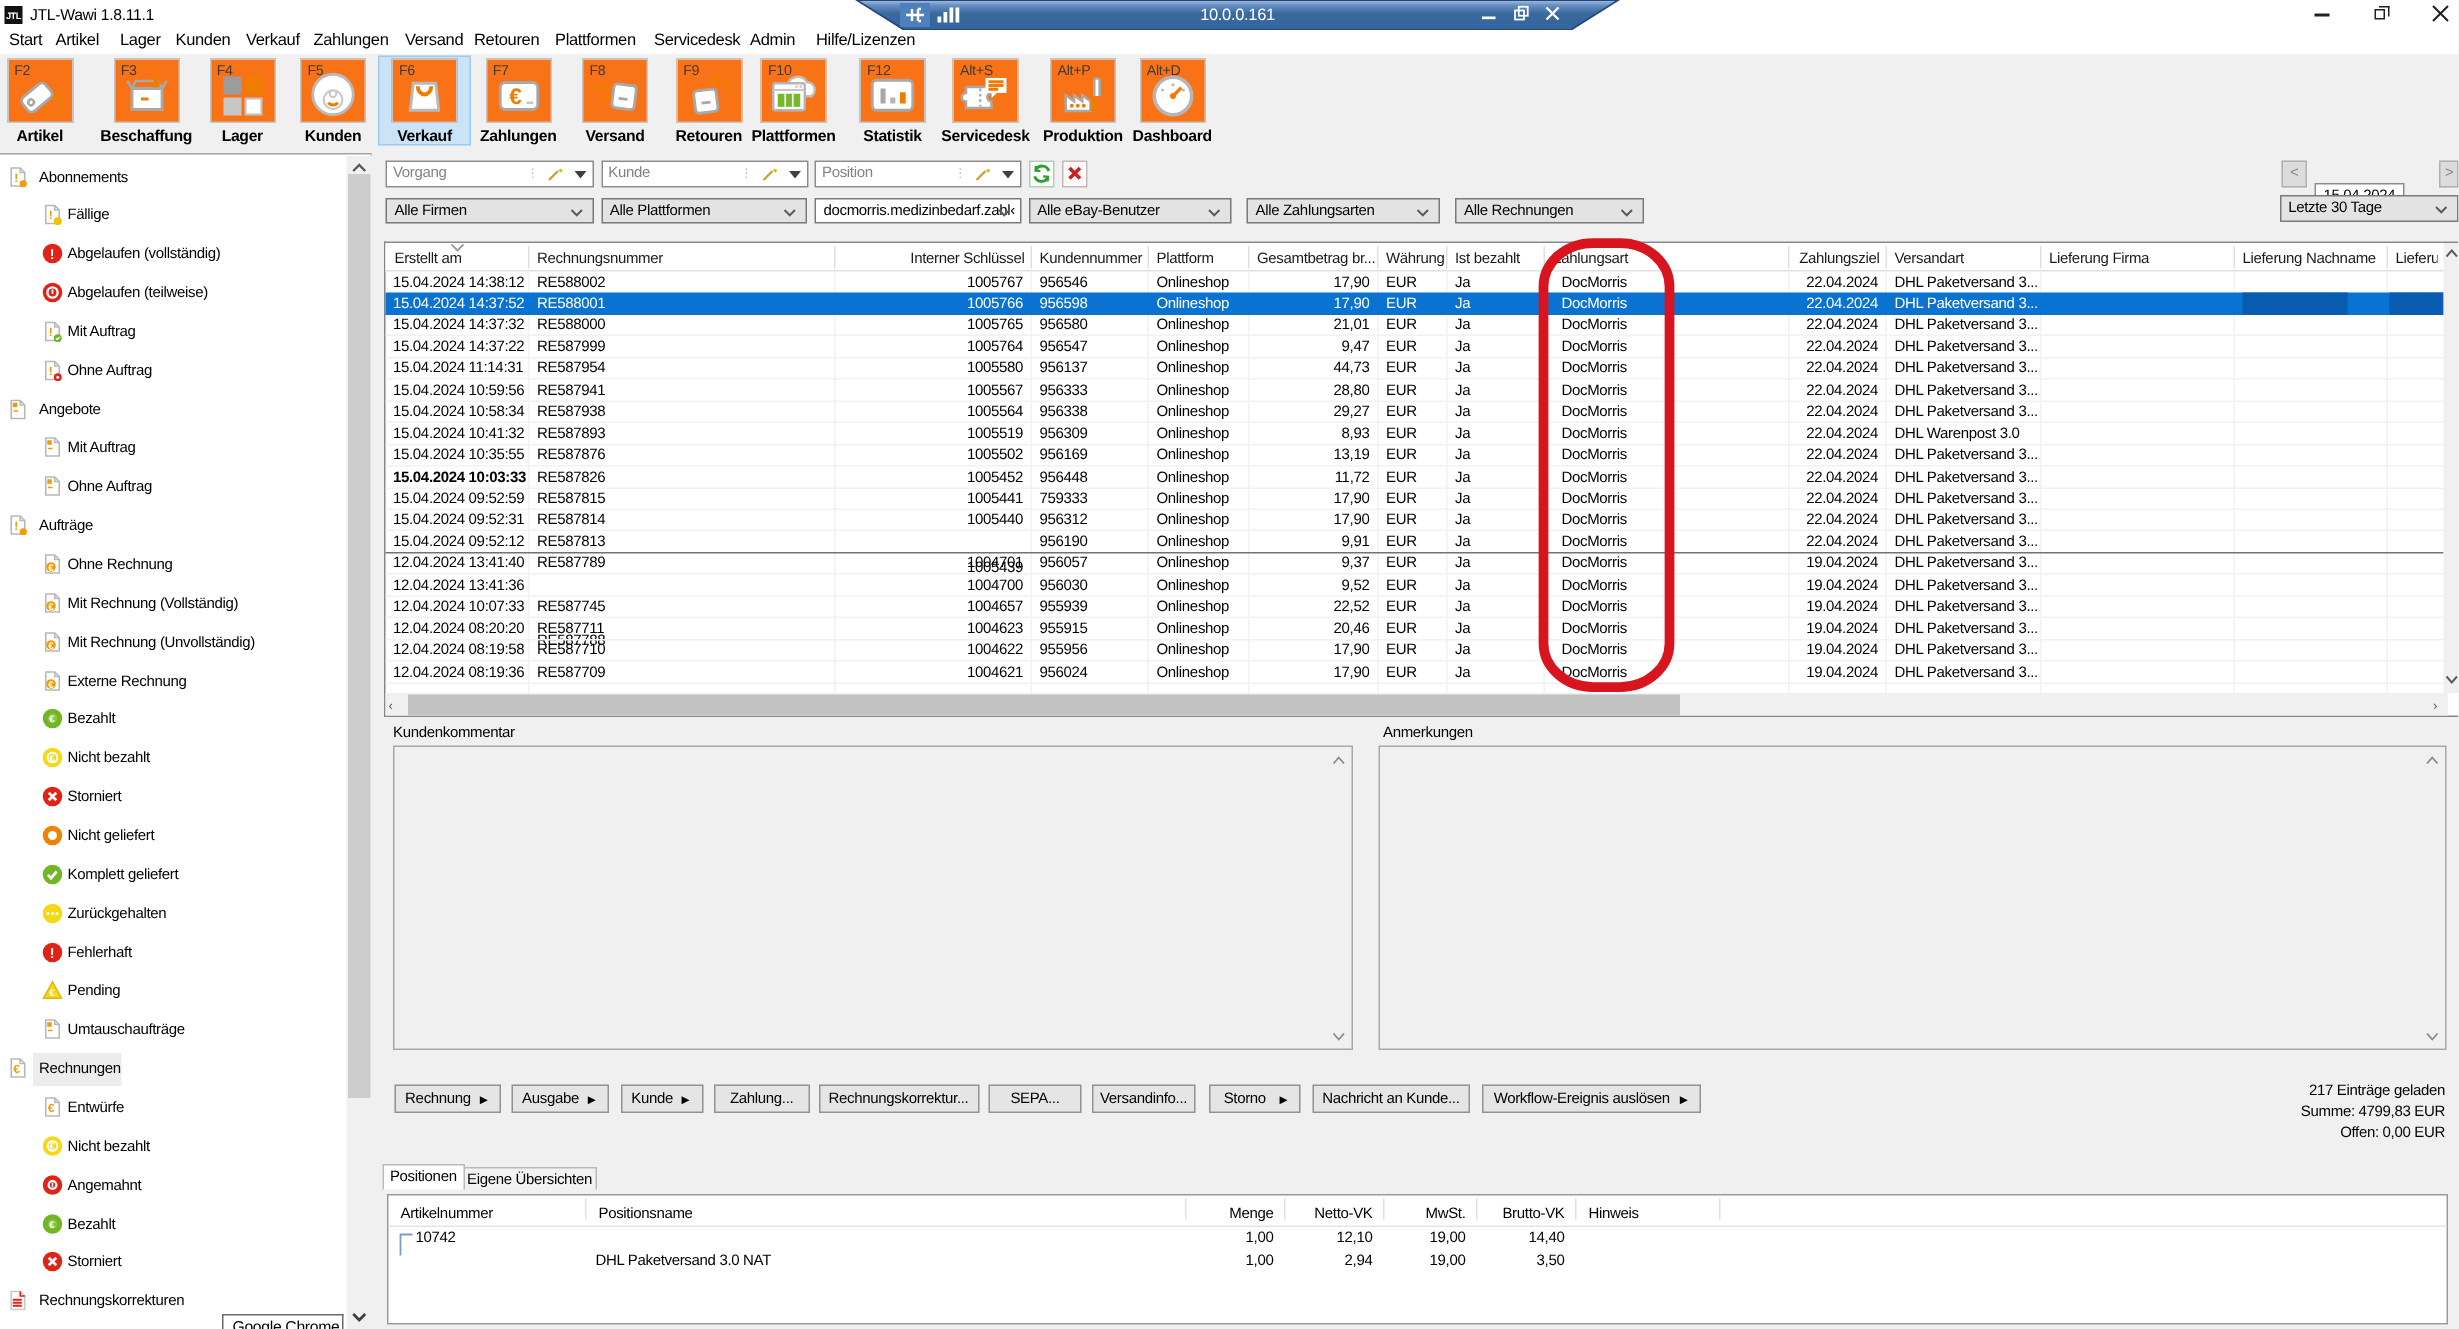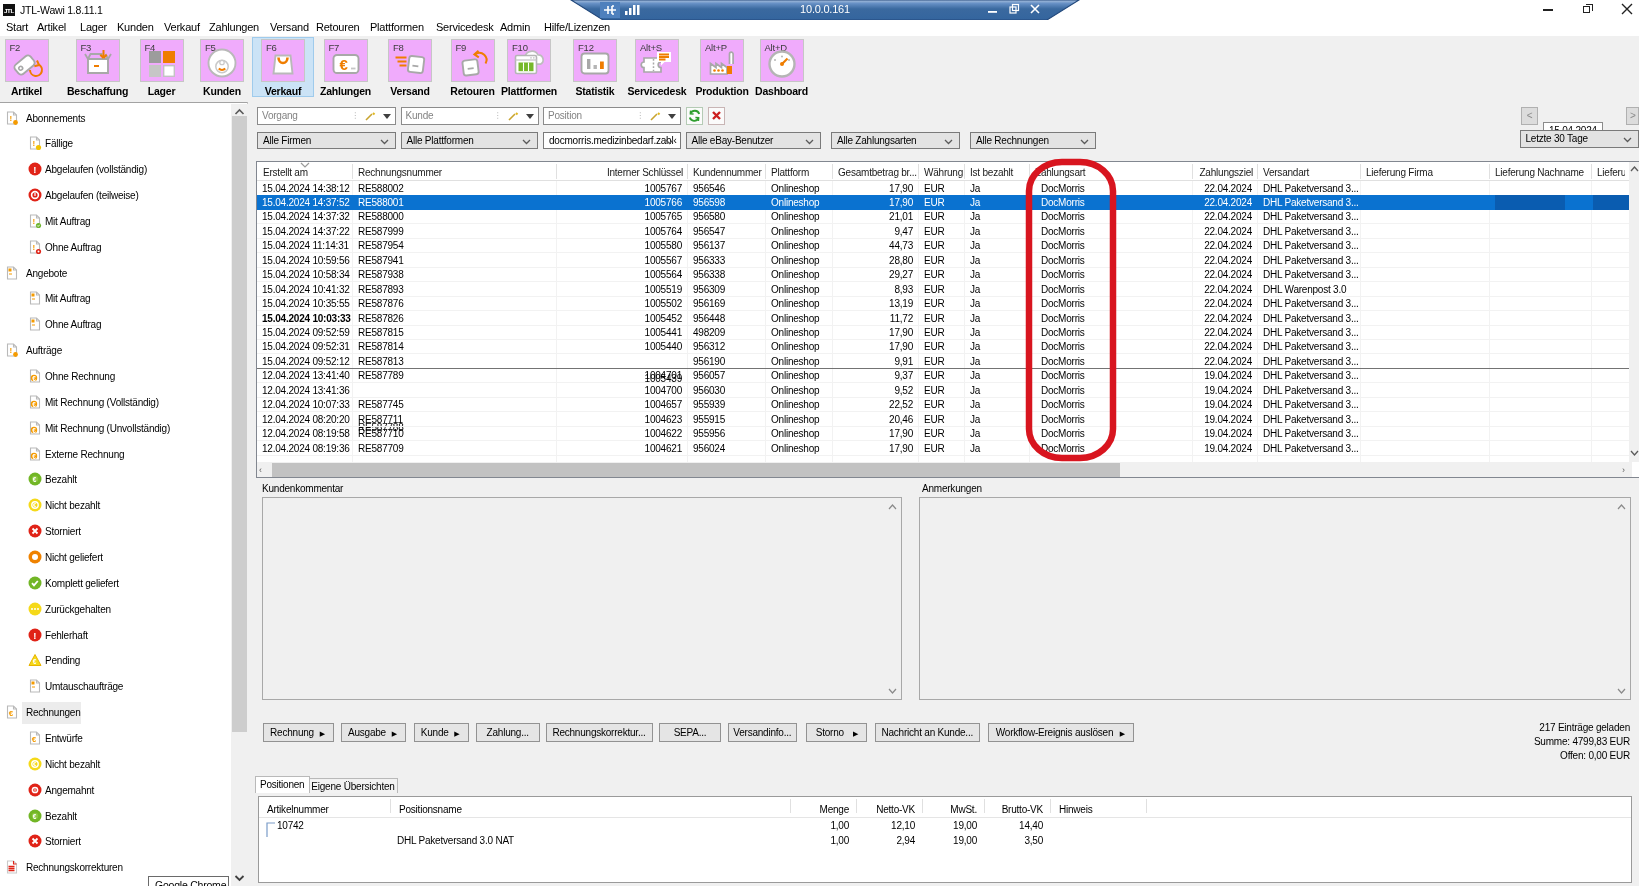--- a/index.html
+++ b/index.html
@@ -1,17 +1,17 @@
 <!DOCTYPE html>
 <html><head><meta charset="utf-8"><style>
 *{margin:0;padding:0;box-sizing:border-box}
 html,body{width:1639px;height:886px;font-family:"Liberation Sans",sans-serif;background:#f0f0f0;overflow:hidden}
 body{position:relative;font-size:10px;color:#000;letter-spacing:-0.22px}
 .a{position:absolute}
-.tb-btn{position:absolute;top:39px;height:43px;background:#f0abfc;border:1px solid #c6c6c6}
+.tb-btn{position:absolute;top:39px;height:43px;background:#f97316;border:1px solid #c6c6c6}
 .tb-key{position:absolute;left:4px;top:2px;font-size:9.5px;color:#3c3c3c}
 .tb-lbl{position:absolute;top:85px;font-weight:bold;font-size:10.5px;text-align:center;white-space:nowrap}
 .inp{position:absolute;height:18px;background:#fff;border:1px solid #8b8b8b;line-height:16px}
 .cmb{position:absolute;height:18px;background:#e3e3e3;border:1px solid #7a7a7a;line-height:16px;padding-left:5px;white-space:nowrap;overflow:hidden}
 .cmbw{background:#fff}
 .ph{color:#838383;padding-left:4px}
 .row{position:absolute;left:1px;width:1372px;height:15px;line-height:15px;white-space:nowrap}
 .cell{position:absolute;top:0;height:15px;overflow:hidden}
 .hdr{position:absolute;font-size:10px;color:#1a1a1a}
 .tree-i{position:absolute;white-space:nowrap;font-size:10px}
@@ -706,21 +706,21 @@
 <span class="cell" style="left:667px;width:35px;">EUR</span>
 <span class="cell" style="left:713px;width:54px;">Ja</span>
 <span class="cell" style="left:784px;width:146px;">DocMorris</span>
 <span class="cell" style="left:941px;width:54px;text-align:right;">22.04.2024</span>
 <span class="cell" style="left:1006px;width:95px;">DHL Paketversand 3...</span>
 </div>
 <div class="row" style="left:257px;top:325.00px;border-bottom:1px solid #f2f2f2">
 <span class="cell" style="left:5px;width:91px;">15.04.2024 09:52:59</span>
 <span class="cell" style="left:101px;width:193px;">RE587815</span>
 <span class="cell" style="left:305px;width:120px;text-align:right;">1005441</span>
-<span class="cell" style="left:436px;width:67px;">498209</span>
+<span class="cell" style="left:436px;width:67px;">759333</span>
 <span class="cell" style="left:514px;width:56px;">Onlineshop</span>
 <span class="cell" style="left:581px;width:75px;text-align:right;">17,90</span>
 <span class="cell" style="left:667px;width:35px;">EUR</span>
 <span class="cell" style="left:713px;width:54px;">Ja</span>
 <span class="cell" style="left:784px;width:146px;">DocMorris</span>
 <span class="cell" style="left:941px;width:54px;text-align:right;">22.04.2024</span>
 <span class="cell" style="left:1006px;width:95px;">DHL Paketversand 3...</span>
 </div>
 <div class="row" style="left:257px;top:339.45px;border-bottom:1px solid #f2f2f2">
 <span class="cell" style="left:5px;width:91px;">15.04.2024 09:52:31</span>

